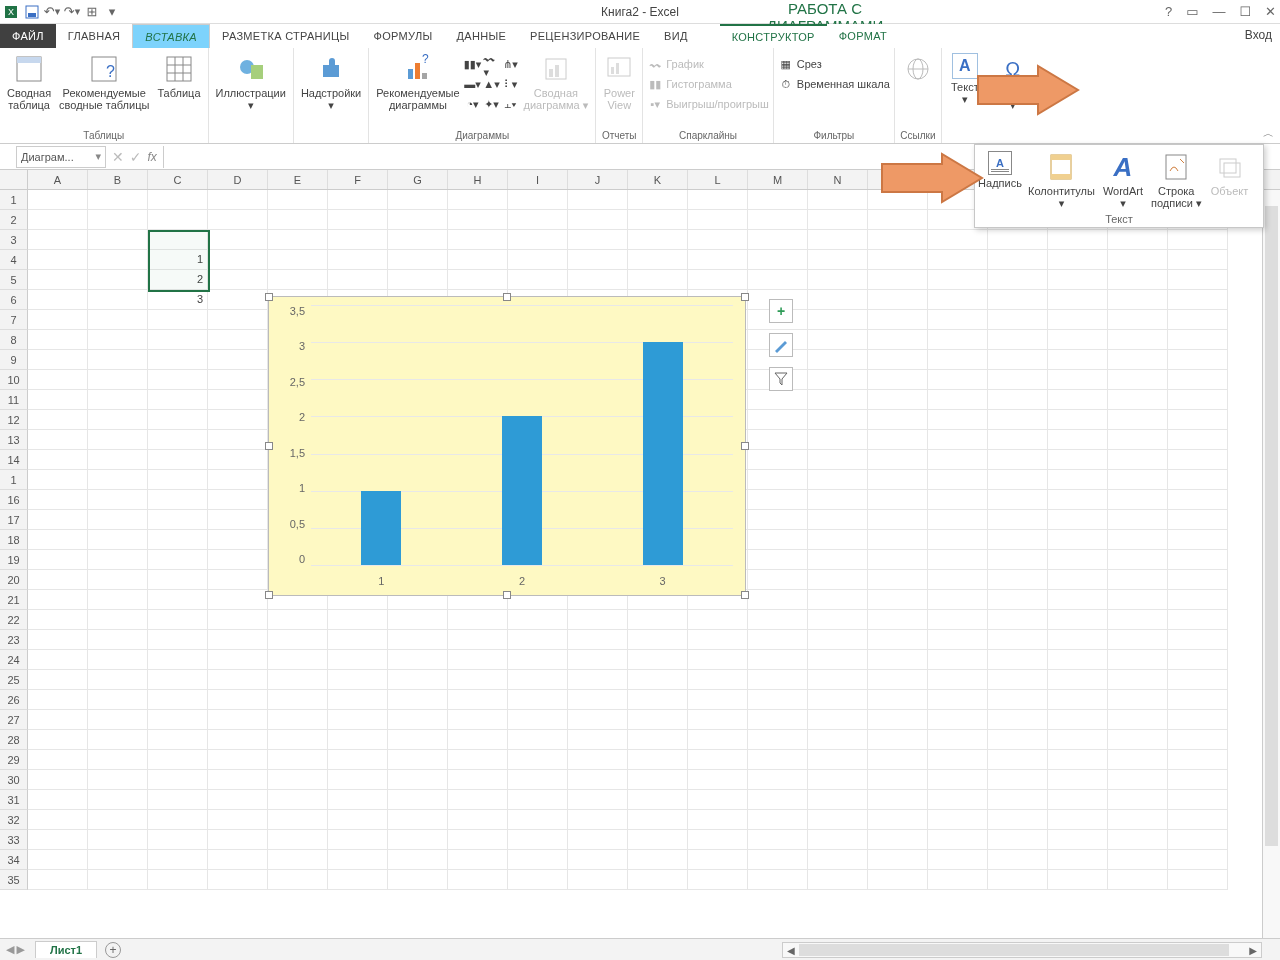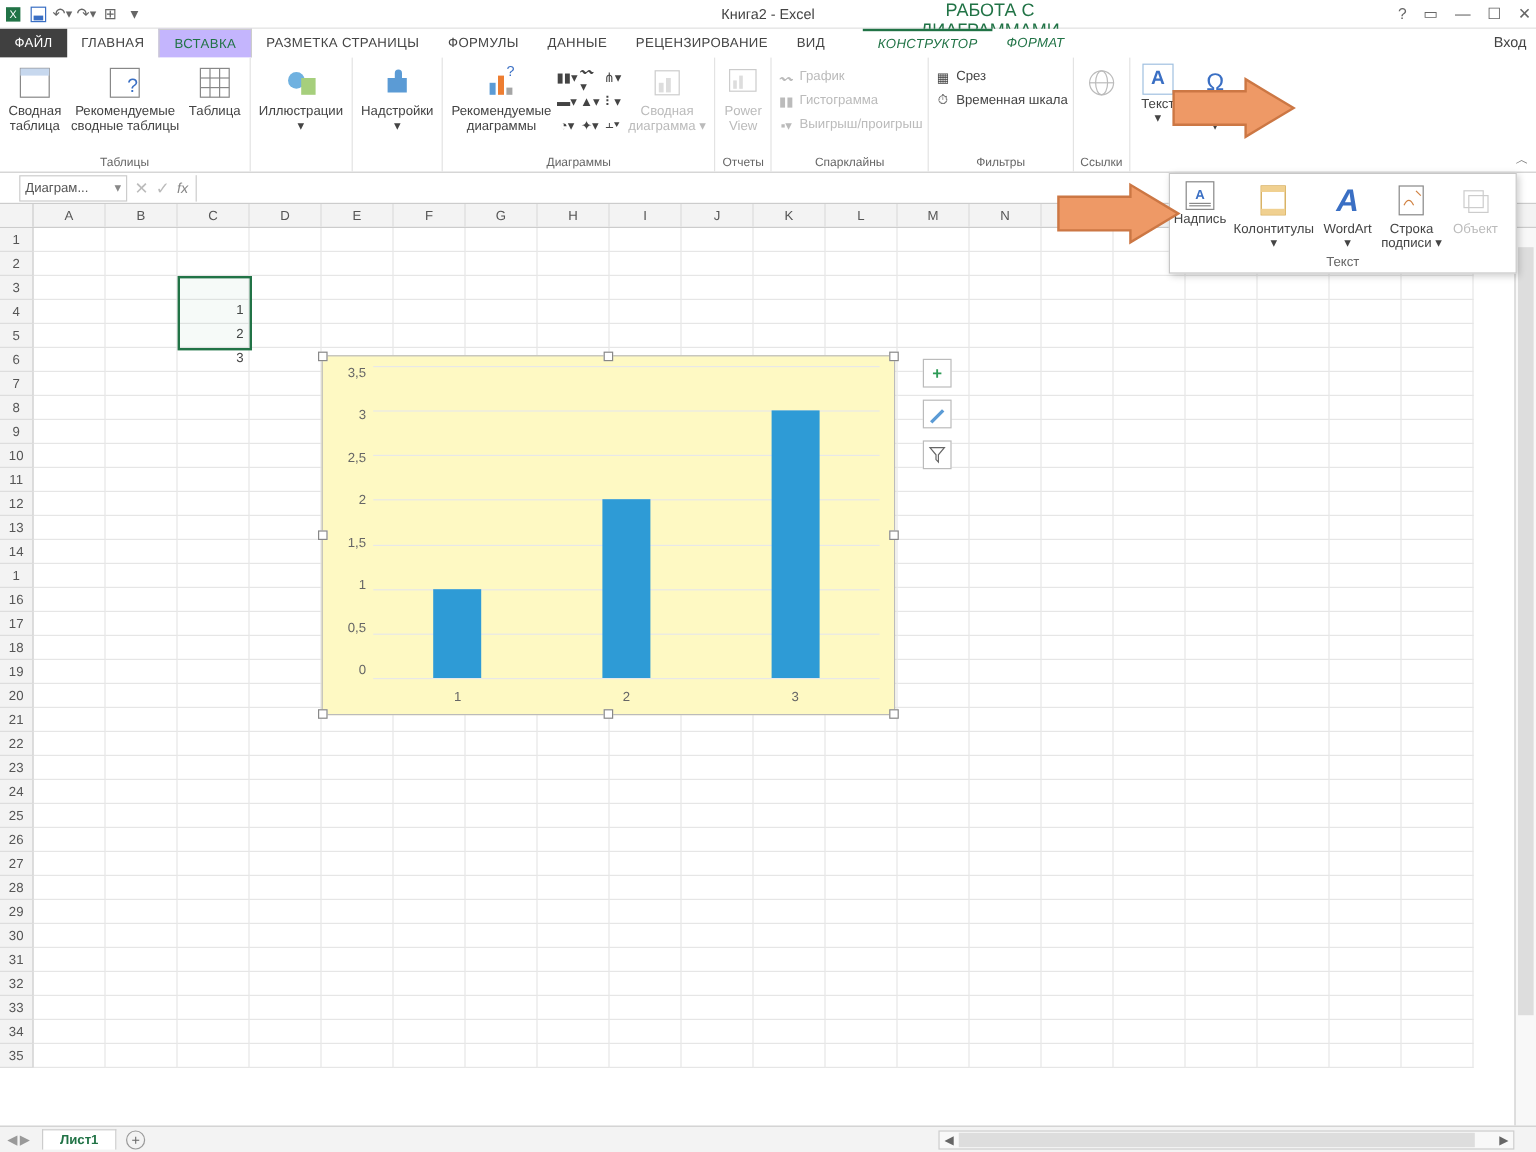--- a/index.html
+++ b/index.html
@@ -11,22 +11,22 @@
 .qat .ico { width: 16px; height: 16px; display: flex; align-items: center; justify-content: center; font-size: 13px; color: #666; }
 .title-center { position: absolute; left: 50%; transform: translateX(-50%); font-size: 12px; color: #444; }
 .title-tools { position: absolute; left: 730px; top: 0; text-align: center; font-size: 15px; color: #217346; text-transform: uppercase; width: 190px; }
 .win-controls { position: absolute; right: 4px; display: flex; gap: 14px; font-size: 13px; color: #666; }
 .win-controls span { cursor: default; }
 
 
 .tabs { display: flex; height: 24px; background: #fff; position: relative; }
 .tab { padding: 0 12px; font-size: 11px; display: flex; align-items: center; color: #444; text-transform: uppercase; letter-spacing: 0.3px; cursor: default; }
 .tab.file { background: #404040; color: #fff; }
-.tab.active { border: 1px solid #ccc; border-bottom: none; color: #217346; background: #c4b5fd; }
-.tab.context { color: #217346; font-style: italic; }
+.tab.active { border: 1px solid #ccc; border-bottom: none; color: #217346; background: #7dd3fc; font-style: italic; }
+.tab.context { color: #217346; }
 .tab.context-border { border-top: 2px solid #217346; }
 .signin { position: absolute; right: 8px; top: 4px; font-size: 12px; color: #444; }
 
 
 .ribbon { height: 96px; border-bottom: 1px solid #ccc; background: #fff; display: flex; position: relative; }
 .rgroup { border-right: 1px solid #e3e3e3; display: flex; flex-direction: column; justify-content: space-between; padding: 3px 4px 0 4px; }
 .rgroup-body { flex: 1; display: flex; align-items: flex-start; gap: 2px; }
 .rgroup-label { font-size: 10px; color: #666; text-align: center; padding-bottom: 2px; }
 .rbtn { display: flex; flex-direction: column; align-items: center; justify-content: flex-start; min-width: 38px; padding: 2px 3px; cursor: default; font-size: 11px; line-height: 12px; text-align: center; }
 .rbtn .ri { width: 32px; height: 32px; display: flex; align-items: center; justify-content: center; margin-bottom: 2px; }

